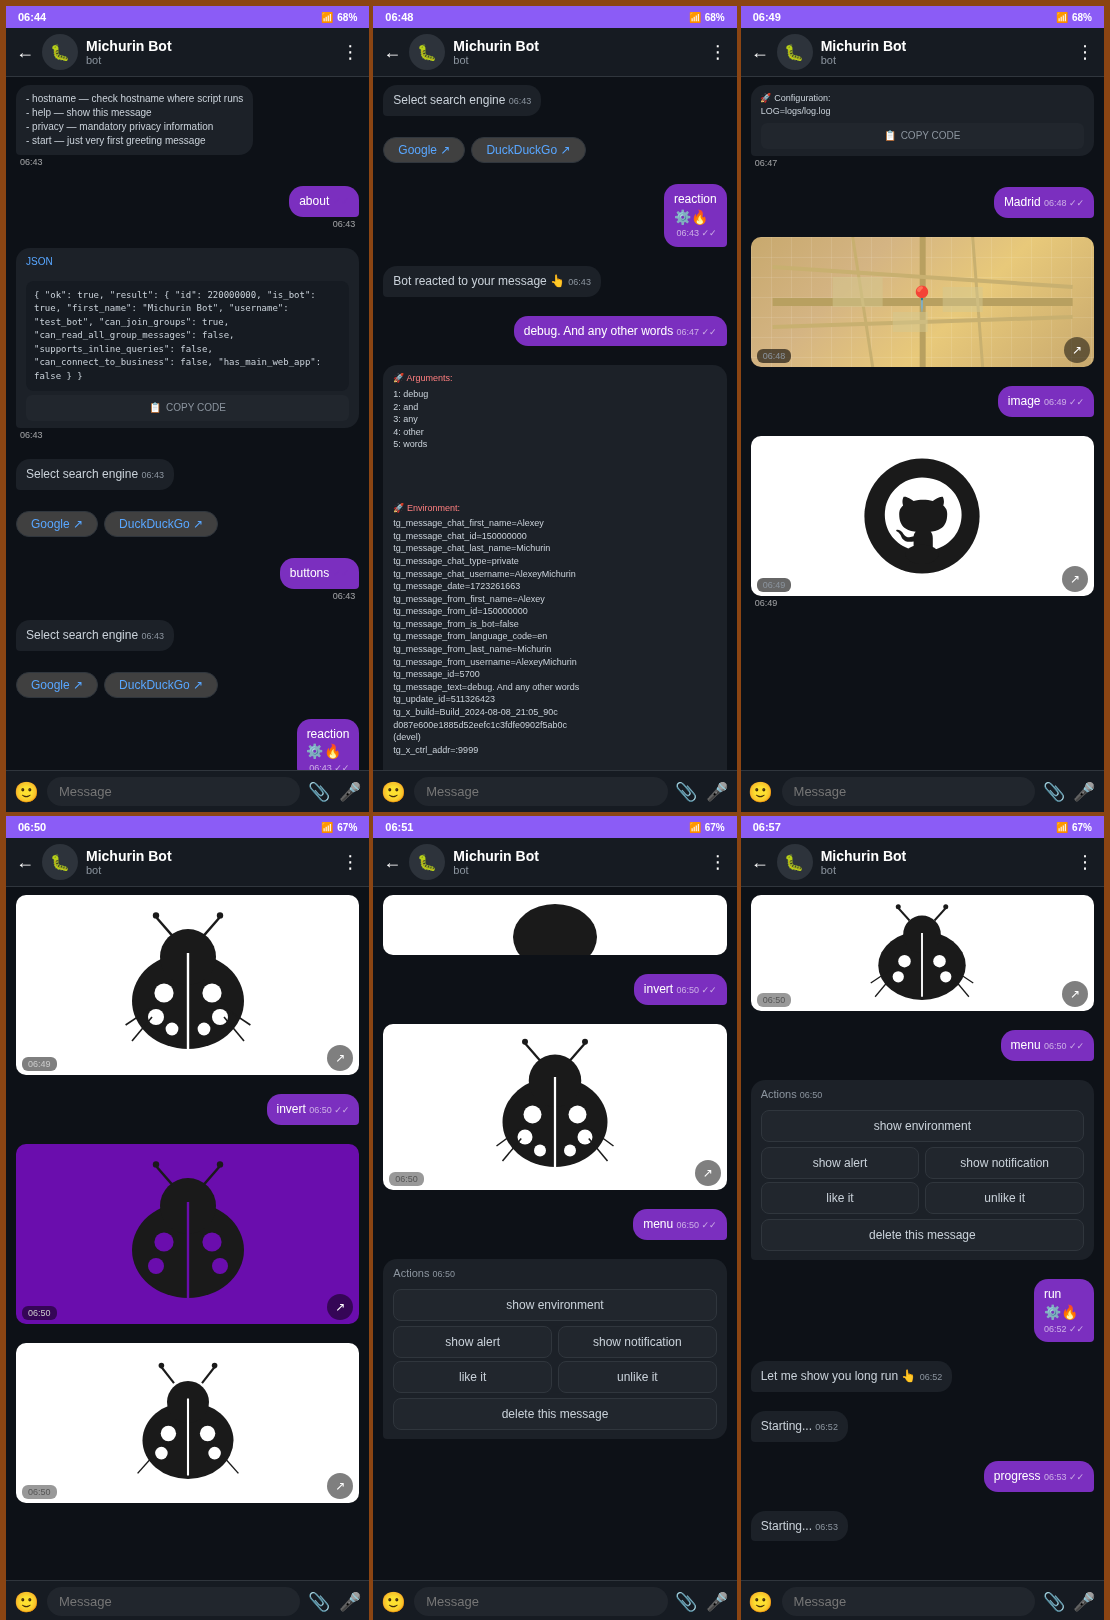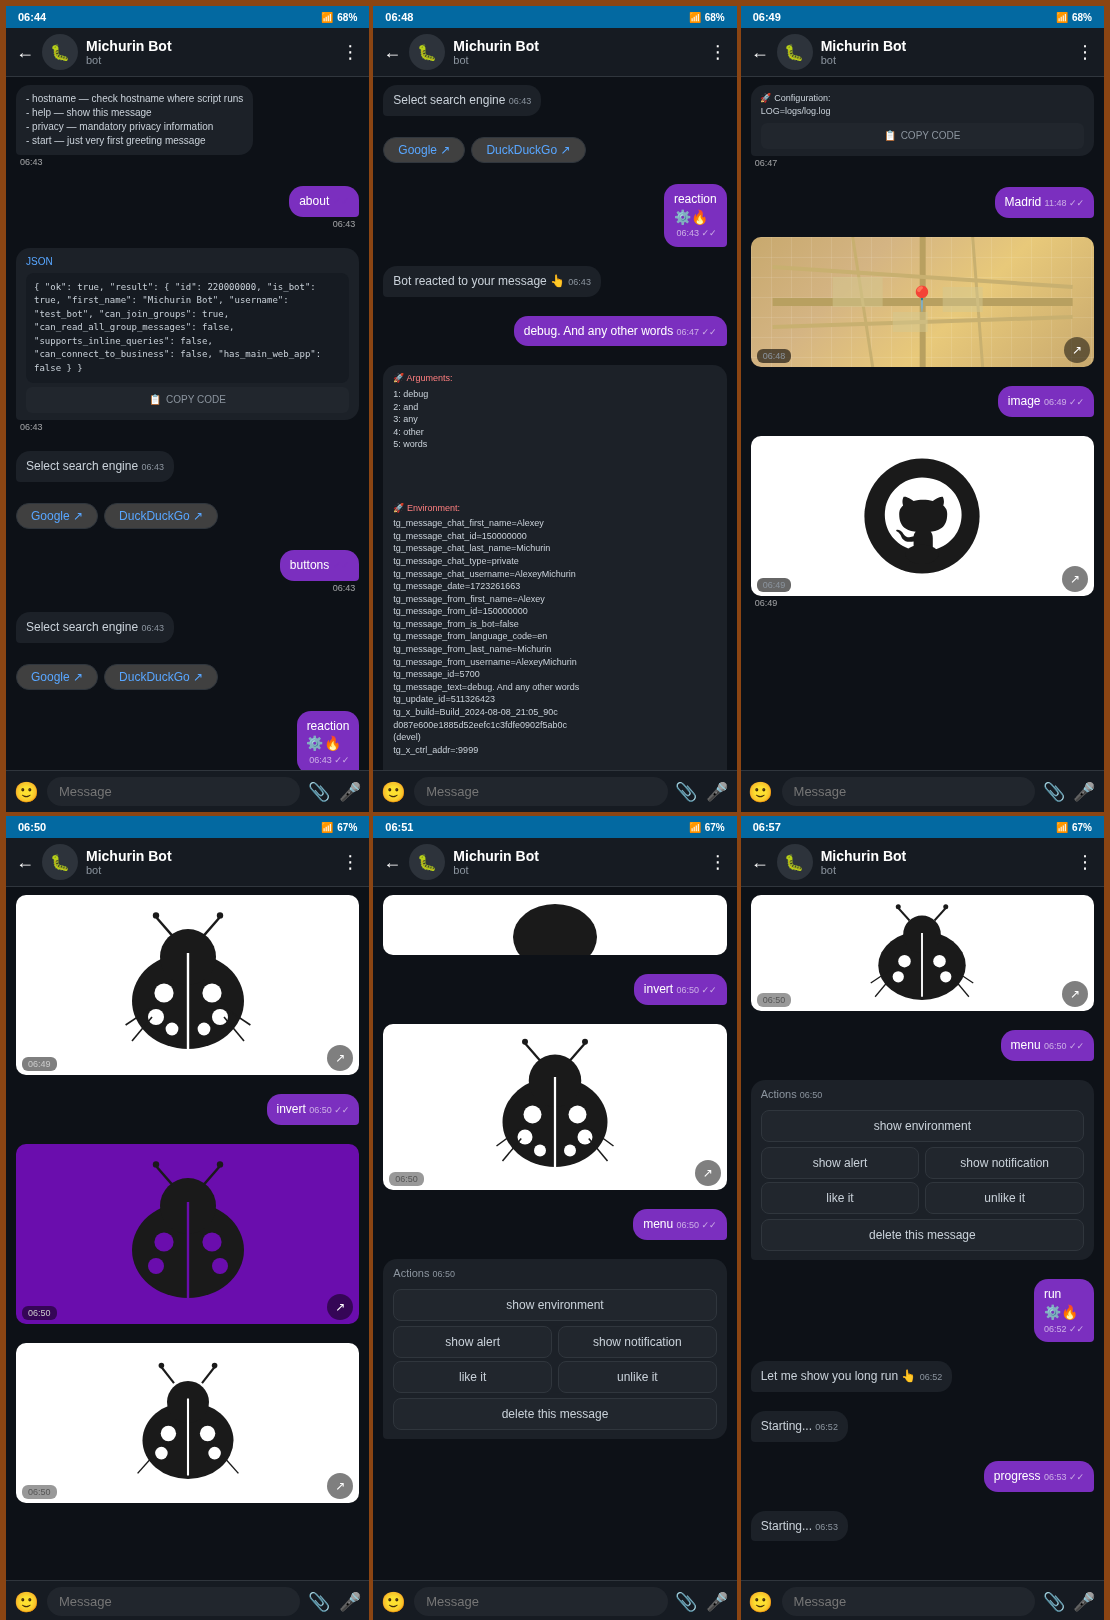--- a/index.html
+++ b/index.html
@@ -24,21 +24,21 @@
       height: 810px;
       overflow: hidden;
       position: relative;
     }
     
     .status-bar {
       display: flex;
       justify-content: space-between;
       align-items: center;
       padding: 4px 12px;
-      background: #0369a1;
+      background: #8b5cf6;
       color: #fff;
       font-size: 11px;
       font-weight: 600;
       min-height: 22px;
     }
     .status-right {
       display: flex;
       align-items: center;
       gap: 3px;
       font-size: 10px;
@@ -262,21 +262,21 @@
           - start — just very first greeting message
         </div>
         <span class="time-stamp recv">06:43</span>
       </div>
       <div class="msg-row sent">
         <div class="bubble sent">about <span class="checkmark">✓✓</span></div>
         <span class="time-stamp sent">06:43</span>
       </div>
       <div class="msg-row recv">
         <div class="bubble recv" style="width:100%;max-width:100%;">
-          <div style="font-size:10px;color:#58a6ff;margin-bottom:4px;">JSON</div>
+          <div style="font-size:10px;color:#58a6ff;margin-bottom:12px;">JSON</div>
           <div class="code-block">{
   "ok": true,
   "result": {
     "id": 220000000,
     "is_bot": true,
     "first_name": "Michurin Bot",
     "username": "test_bot",
     "can_join_groups": true,
     "can_read_all_group_messages": false,
     "supports_inline_queries": false,
@@ -436,21 +436,21 @@
         <div class="bubble recv" style="width:100%;max-width:100%;font-size:9px;">
           🚀 Configuration:<br>LOG=logs/log.log
           <div class="copy-code-btn" style="margin-top:6px;">
             <span>📋</span>
             <span>COPY CODE</span>
           </div>
         </div>
         <span class="time-stamp recv">06:47</span>
       </div>
       <div class="msg-row sent">
-        <div class="bubble sent">Madrid <span style="font-size:9px;color:rgba(255,255,255,0.6);">11:48 ✓✓</span></div>
+        <div class="bubble sent">Madrid <span style="font-size:9px;color:rgba(255,255,255,0.6);">06:48 ✓✓</span></div>
       </div>
       <div class="msg-row recv">
         <div class="img-container" style="position:relative;">
           <div class="map-placeholder">
             <div class="map-grid"></div>
             <svg style="position:absolute;inset:0;width:100%;height:100%;" viewBox="0 0 300 130">
               <line x1="0" y1="65" x2="300" y2="65" stroke="#b8a060" stroke-width="8"></line>
               <line x1="150" y1="0" x2="150" y2="130" stroke="#b8a060" stroke-width="6"></line>
               <line x1="0" y1="30" x2="300" y2="50" stroke="#c8b070" stroke-width="4"></line>
               <line x1="0" y1="90" x2="300" y2="80" stroke="#c8b070" stroke-width="4"></line>

